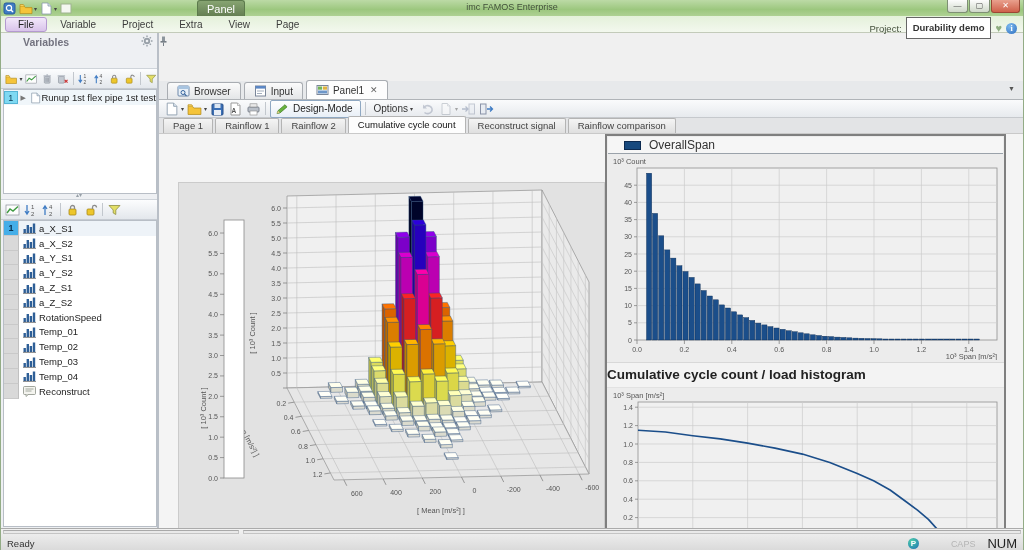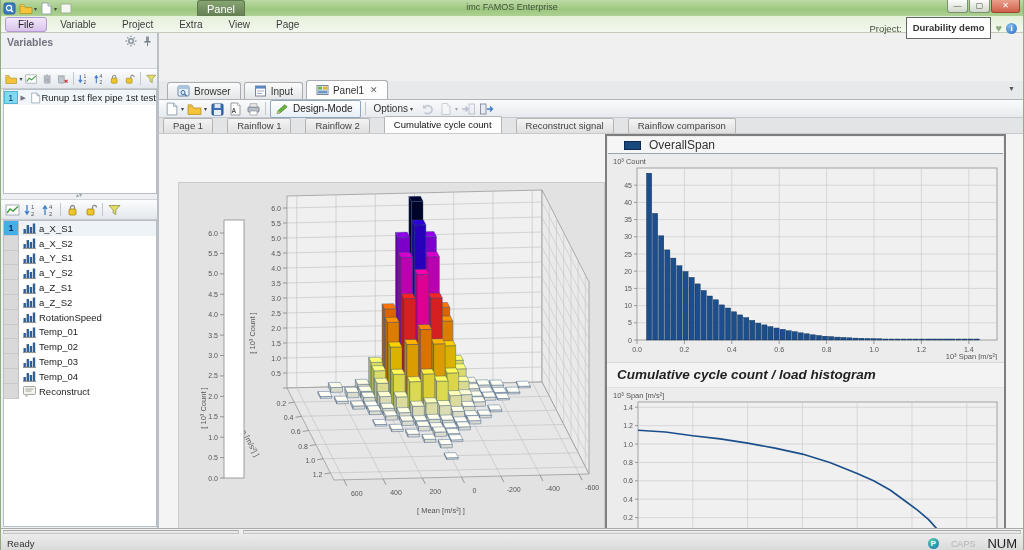--- a/index.html
+++ b/index.html
@@ -28,21 +28,21 @@
   .menu-item.file-btn{background:linear-gradient(#f2e8fa,#d9c3ea);border:1px solid #b49ad0;border-radius:3px;
     padding:1px 12px;color:#222;}
   #proj{position:absolute;right:6px;top:1px;height:22px;display:flex;align-items:center;gap:4px;}
   #proj-label{color:#44513c;font-size:9.5px;}
   #proj-value{background:#fff;border:1px solid #666;padding:4px 6px;font-size:9.5px;font-weight:bold;height:12px;line-height:12px;text-align:right;}
   #fav-icon{color:#8fae80;font-size:11px;}
   #info-icon{width:11px;height:11px;border-radius:50%;background:radial-gradient(circle at 35% 30%,#7db9ee,#2e6fc0);
     color:#fff;font-size:8px;font-weight:bold;text-align:center;line-height:11px;font-family:"Liberation Serif",serif;}
   
   #sidebar{position:absolute;left:0;top:33px;width:157px;height:495px;background:#eef0f3;border-right:1px solid #b9bfc7;box-sizing:border-box;}
-  #sb-header{position:absolute;left:0;top:0;width:100%;height:18px;}
+  #sb-header{position:absolute;left:16px;top:0;width:100%;height:18px;}
   #sb-title{position:absolute;left:6px;top:3px;font-size:10.5px;font-weight:bold;color:#73737f;}
   #sb-hicons{position:absolute;right:4px;top:2px;display:flex;gap:4px;}
   #sb-tabs{position:absolute;left:2px;top:18px;height:17px;display:flex;align-items:flex-end;}
   .sbtab{padding:2px 7px;font-size:10px;color:#555;border:1px solid transparent;border-bottom:none;}
   .sbtab.active{background:#fdfdfd;border-color:#aab2ba;border-radius:2px 2px 0 0;color:#111;}
   .sb-toolbar{position:absolute;left:0;width:100%;height:21px;display:flex;align-items:center;gap:3px;padding-left:4px;box-sizing:border-box;
     background:linear-gradient(#fcfdfe,#e3e7ec);border-top:1px solid #cfd4da;border-bottom:1px solid #c6cbd2;}
   .sb-toolbar .ticon{width:15px;height:14px;}
   .tsep{width:1px;height:13px;background:#c2c7cd;margin:0 1px;}
   #sb-mlist{position:absolute;left:2px;top:56px;width:152px;height:103px;background:#fff;border:1px solid #b8bec6;overflow:hidden;}
@@ -73,42 +73,42 @@
   .doctab .close{color:#666;font-size:9px;margin-left:2px;}
   #tab-overflow{position:absolute;right:10px;top:4px;font-size:7px;color:#555;}
   #ptoolbar{position:absolute;left:0;top:19px;width:100%;height:18px;display:flex;align-items:center;gap:3px;padding-left:5px;box-sizing:border-box;
     background:linear-gradient(#fafbfc,#e7eaee);border-bottom:1px solid #c6c9cd;}
   #ptoolbar .ticon{width:15px;height:14px;}
   .disabled{opacity:.45;}
   #design-btn{display:flex;align-items:center;gap:4px;border:1px solid #8fa8c2;border-radius:2px;background:linear-gradient(#fefefe,#e8eff7);
     padding:1px 7px 1px 4px;font-size:10px;color:#222;height:14px;}
   #options-btn{display:flex;align-items:center;gap:3px;font-size:10px;color:#333;padding:0 4px;}
   #pagetabs{position:absolute;left:0;top:37px;width:100%;height:16px;background:#e3e4e6;border-bottom:1px solid #c9c9c9;box-sizing:border-box;}
-  #pagetabs-list{position:absolute;left:4px;bottom:0;display:flex;gap:14px;align-items:flex-end;text-align:center;}
+  #pagetabs-list{position:absolute;left:4px;bottom:0;display:flex;gap:2px;align-items:flex-end;text-align:center;}
   .pagetab{height:14px;line-height:14px;padding:0 9px;font-size:9.5px;color:#444;background:linear-gradient(#f4f4f4,#dfdfdf);
     border:1px solid #b4b4b4;border-bottom:none;border-radius:2px 2px 0 0;}
   .pagetab.active{background:#fdfdfd;height:16px;line-height:16px;color:#111;}
   #canvas{position:absolute;left:0;top:53px;width:100%;height:442px;background:#f4f4f4;}
   #w3d{position:absolute;left:19px;top:48px;width:425px;height:387px;background:#e2e2e2;border:1px solid #cbcbcb;}
   #wright{position:absolute;left:446px;top:0px;width:401px;height:437px;border:2px solid #7f7f7f;background:#ececec;box-sizing:border-box;}
   .legend-strip{height:16px;margin:1px 1px 0 1px;background:#f6f6f6;border-bottom:1px solid #9aa2aa;display:flex;align-items:center;gap:8px;padding-left:16px;}
   .legend-swatch{width:15px;height:7px;background:#17497e;border:1px solid #0c2a50;}
   .legend-label{font-size:12px;color:#333;}
   #line-header{height:24px;line-height:24px;background:#f3f3f3;border-top:1px solid #d8d8d8;border-bottom:1px solid #e2e2e2;
-    font-size:13.5px;font-weight:600;color:#222;padding-left:10px;font-style:italic;}
+    font-size:13.5px;font-weight:600;color:#222;}
   svg text{font-family:"Liberation Sans","DejaVu Sans",sans-serif;fill:#555;}
   
   #statusbar{position:absolute;left:0;bottom:0;width:100%;height:22px;background:linear-gradient(#f2f2f2,#dadada);
     border-top:1px solid #ababab;box-sizing:border-box;}
   .sb-pane{position:absolute;top:1px;height:4px;background:#e9e9e9;border:1px solid #c4c4c4;border-top-color:#a9a9a9;box-sizing:border-box;}
   #status-ready{position:absolute;left:6px;top:9px;font-size:9.5px;color:#333;}
   #status-right{position:absolute;right:6px;top:7px;display:flex;align-items:center;gap:12px;}
   #p-badge{width:11px;height:11px;border-radius:50%;background:radial-gradient(circle at 35% 30%,#4fd0a8,#1a6fb5);
     color:#fff;font-size:8px;font-weight:bold;text-align:center;line-height:11px;}
-  #caps-ind{font-size:9px;color:#b5b5b5;}
+  #caps-ind{font-size:9px;color:#b5b5b5;margin-left:20px;}
   #num-ind{font-size:13px;color:#222;}
 </style>
 </head>
 <body>
 
 <div id="app">
 
   <div id="titlebar">
     <div class="qat" style="left:2px">
       <span class="ticon"><svg viewBox="0 0 14 13" width="100%" height="100%">

